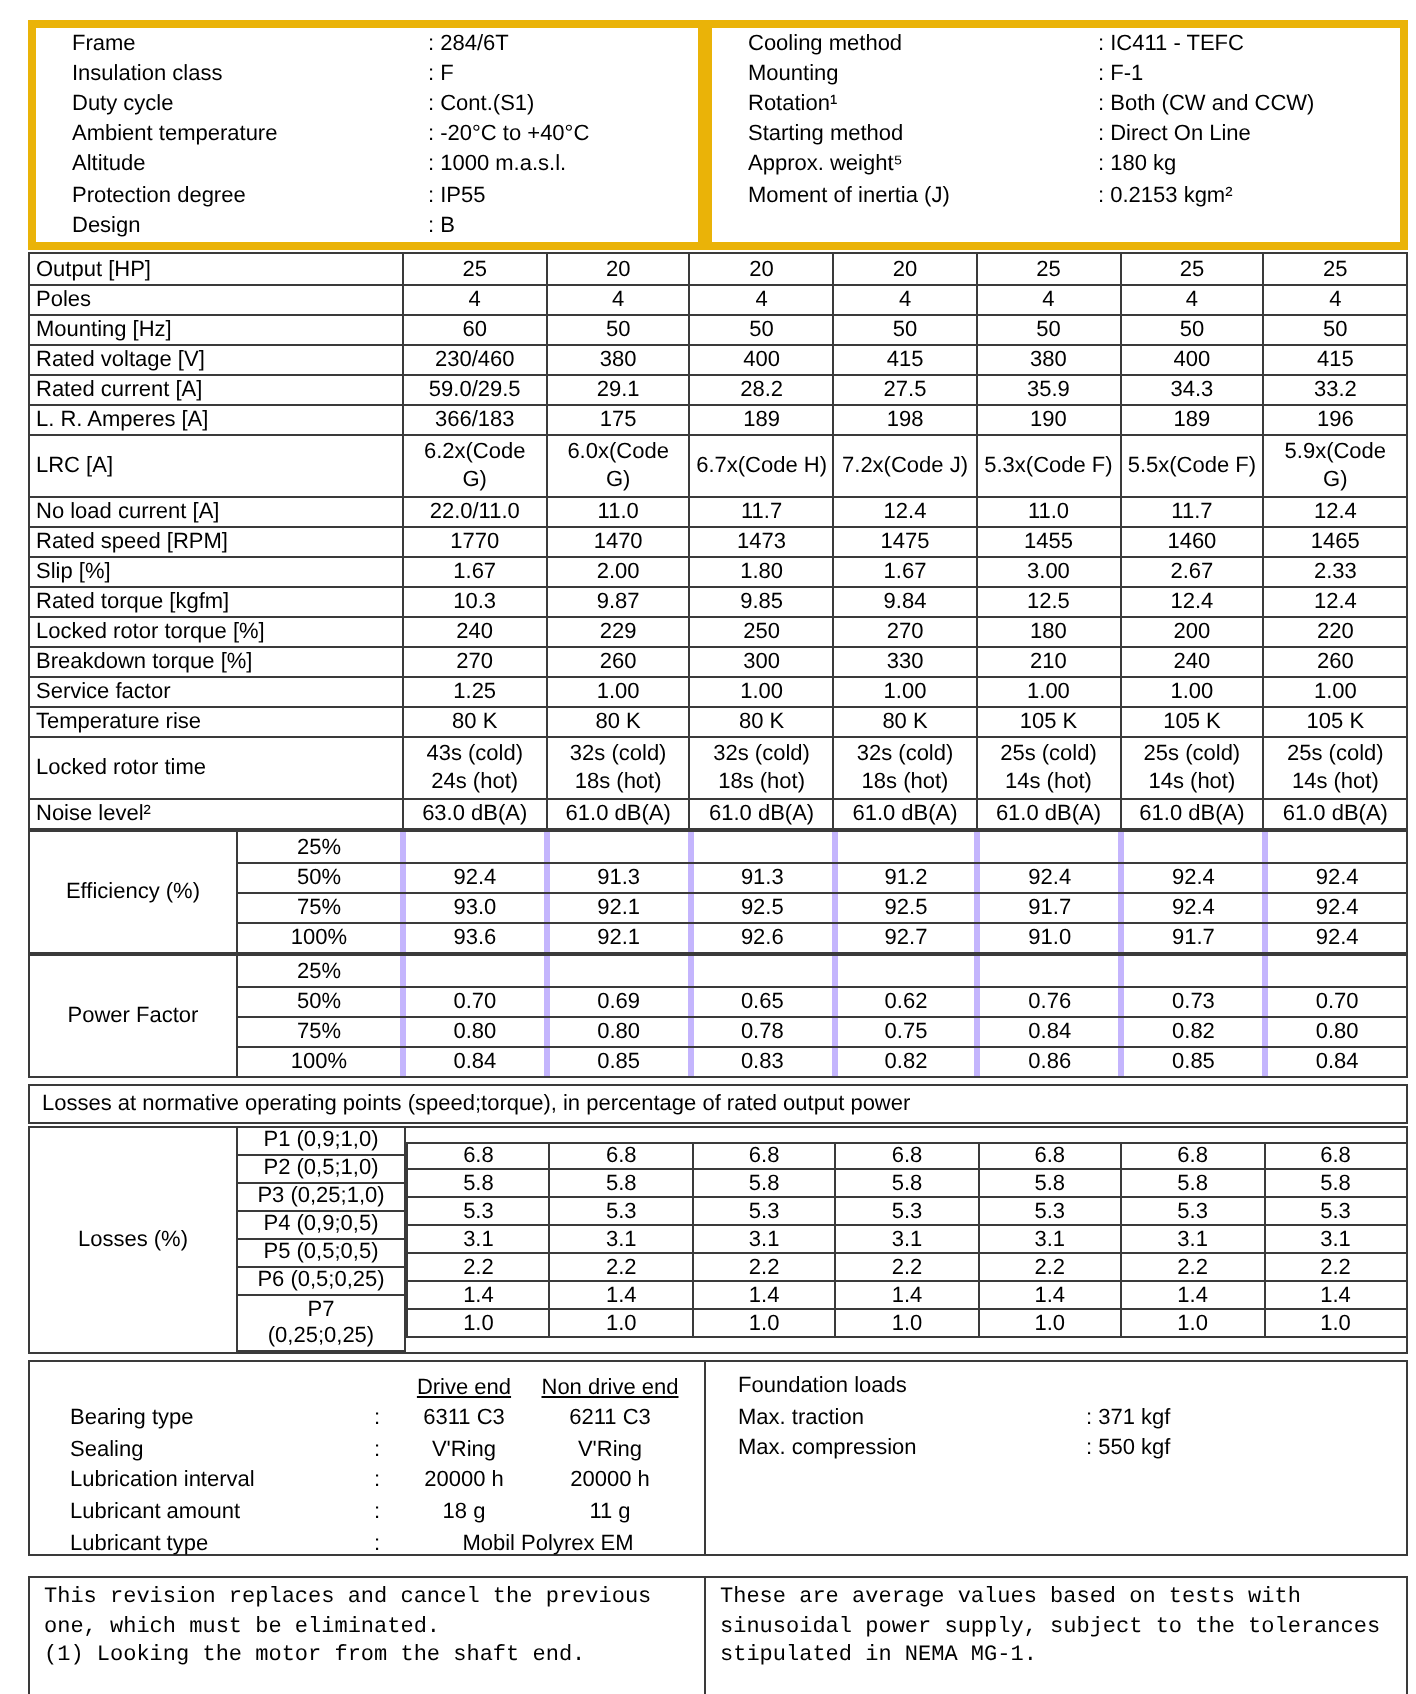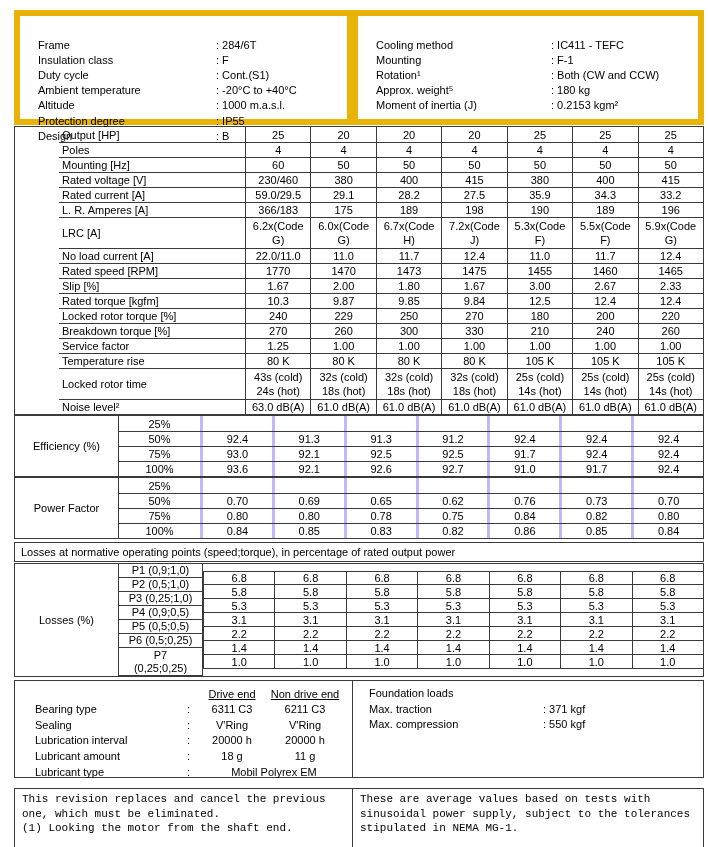--- a/index.html
+++ b/index.html
@@ -7,29 +7,29 @@
   body {
     font-family: "Liberation Sans", sans-serif;
     font-size: 11px;
     color: #000;
     position: relative;
   }
   .sheet { position: absolute; left: 14px; top: 10px; width: 690px; }
 
   
   .hdr { display: flex; height: 115px; }
-  .hdr-box { border: 6px solid #eab308; padding: 21px 0 0 18px; }
+  .hdr-box { border: 4px solid #eab308; padding: 0 0 0 18px; }
   .hdr-left { width: 339px; }
   .hdr-right { width: 352px; margin-left: -1px; }
   .hrow { display: flex; height: 15.2px; align-items: center; }
   .hlabel { width: 178px; }
   .hdr-right .hlabel { width: 175px; }
 
   
-  .main { border: 1px solid #3a3a3a; margin-top: 1px; padding-left: 44px; }
+  .main { border: 1px solid #3a3a3a; margin-top: 1px; }
   .mrow { display: flex; border-top: 1px solid #3a3a3a; min-height: 15px; }
   .main div.mrow:first-of-type { border-top: none; }
   .mlabel { width: 186px; padding: 0 3px; display: flex; align-items: center; }
   .mval {
     flex: 1; border-left: 1px solid #3a3a3a;
     display: flex; align-items: center; justify-content: center;
     text-align: center; white-space: pre-line; line-height: 14px; padding: 0 1px;
   }
   .main div.mrow:nth-of-type(7) { min-height: 31px; }   
   .main div.mrow:nth-of-type(16) { min-height: 31px; }  
@@ -134,20 +134,24 @@
         <div class="hrow">
           <div class="hlabel">Mounting</div>
           <div class="hval">: F-1</div>
         </div>
 
         <div class="hrow">
           <div class="hlabel">Rotation¹</div>
           <div class="hval">: Both (CW and CCW)</div>
         </div>
 
+        <div class="hrow">
+          <div class="hlabel">Starting method</div>
+          <div class="hval">: Direct On Line</div>
+        </div>
 
         <div class="hrow">
           <div class="hlabel">Approx. weight⁵</div>
           <div class="hval">: 180 kg</div>
         </div>
 
         <div class="hrow">
           <div class="hlabel">Moment of inertia (J)</div>
           <div class="hval">: 0.2153 kgm²</div>
         </div>

